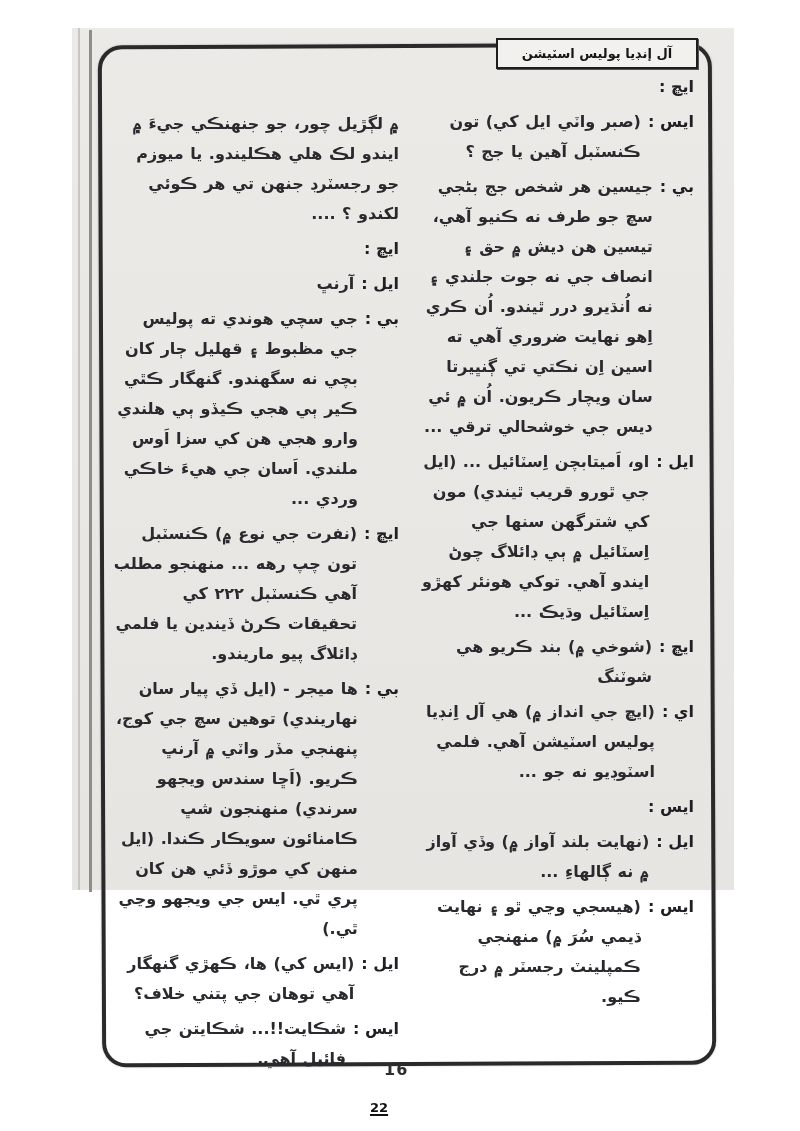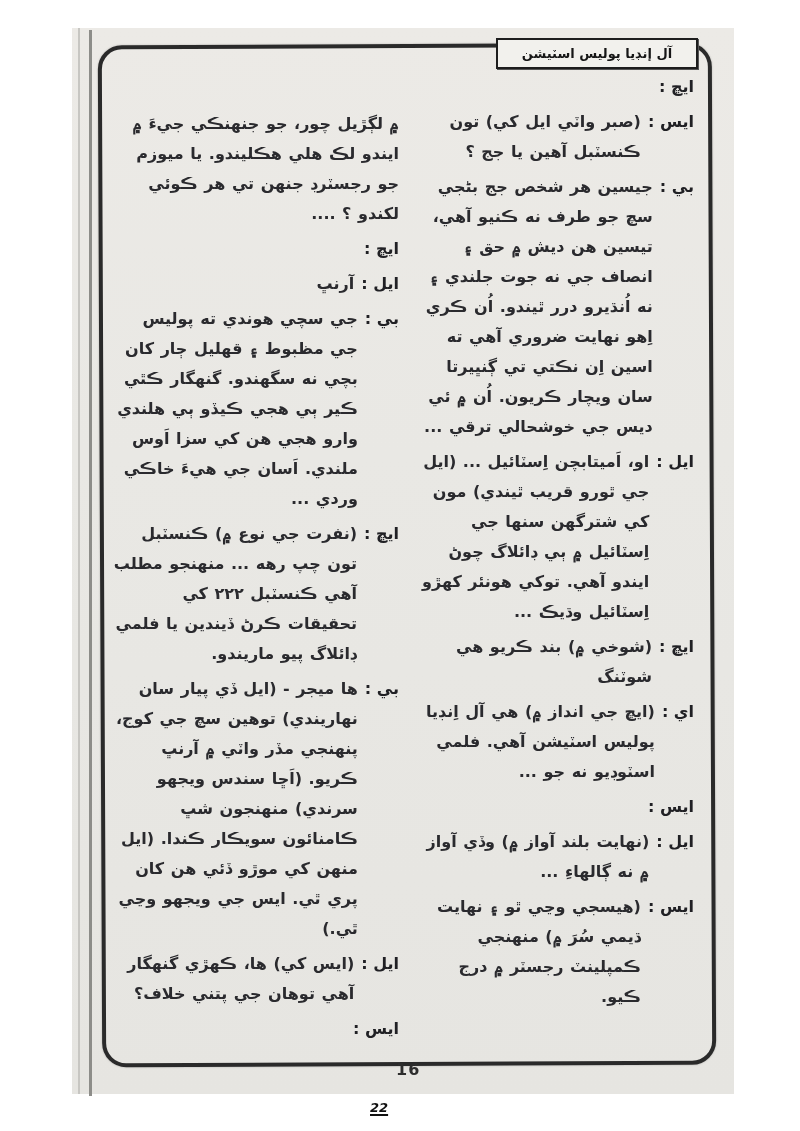--- a/index.html
+++ b/index.html
@@ -2,21 +2,21 @@
 <html lang="sd" dir="rtl"><head>
 <meta charset="utf-8">
 <style>
   html,body{margin:0;padding:0;}
   body{
     width:800px;height:1131px;position:relative;background:#ffffff;
     font-family:"DejaVu Sans",sans-serif;overflow:hidden;
   }
   
   .scan{
-    position:absolute;left:72px;top:28px;width:662px;height:1066px;
+    position:absolute;left:72px;top:28px;width:662px;height:862px;
     background:linear-gradient(180deg,#eceae6 0%,#e9e8e4 40%,#e6e5e1 100%);
   }
   .spine-line-a{
     position:absolute;left:6px;top:0;width:2px;height:100%;
     background:#c7c6c2;
   }
   .spine-line-b{
     position:absolute;left:17px;top:2px;width:3px;height:100%;
     background:#8d8d89;
   }
@@ -43,29 +43,28 @@
     position:absolute;direction:rtl;font-weight:bold;color:#2a2a2e;
     font-size:16px;line-height:30px;text-align:right;
   }
   .col-right{right:40px;top:44px;width:278px;}
   .col-left{left:37px;top:37px;width:290px;margin-top:44px;}
   .entry{display:flex;gap:7px;margin-bottom:5px;}
   .speaker{white-space:nowrap;flex:0 0 auto;min-width:30px;color:#202024;}
   .dtext{flex:1 1 auto;text-align:right;word-spacing:1px;}
   
   .scan-num{
-    position:absolute;left:324px;top:1032px;font-size:16px;font-weight:bold;
+    position:absolute;left:312px;top:1032px;font-size:16px;font-weight:bold;
     color:#2d2d2d;letter-spacing:1px;font-family:"DejaVu Sans",sans-serif;
   }
   .book-num{
     position:absolute;left:370px;top:1100px;font-size:13px;font-weight:bold;
     color:#101010;text-decoration:underline;
     text-decoration-thickness:2px;text-underline-offset:2px;
     font-family:"DejaVu Sans",sans-serif;
-    font-style:italic;
   }
 </style>
 </head>
 <body>
 
 <div class="scan">
   <div class="spine-line-a"></div>
   <div class="spine-line-b"></div>
 
   <div class="frame"></div>
@@ -135,19 +134,20 @@
     <div class="entry">
       <span class="speaker">بي :</span>
       <span class="dtext">ها ميجر - (ايل ڏي پيار سان نهاريندي) توهين سچ جي کوج، پنهنجي مڏر واٽي ۾ آرنڀ ڪريو. (اَڇا سندس ويجهو سرندي) منهنجون شڀ ڪامنائون سويڪار ڪندا. (ايل منهن کي موڙو ڏئي هن کان پري ٿي. ايس جي ويجهو وڃي ٿي.)</span>
     </div>
     <div class="entry">
       <span class="speaker">ايل :</span>
       <span class="dtext">(ايس کي) ها، ڪهڙي گنهگار آهي توهان جي پتني خلاف؟</span>
     </div>
     <div class="entry">
       <span class="speaker">ايس :</span>
+      <span class="dtext">شڪايت!!... شڪايتن جي فائيل آهي.</span>
     </div>
   </div>
 
   <div class="scan-num">16</div>
 </div>
 
 <div class="book-num">22</div>
 
 </body></html>

